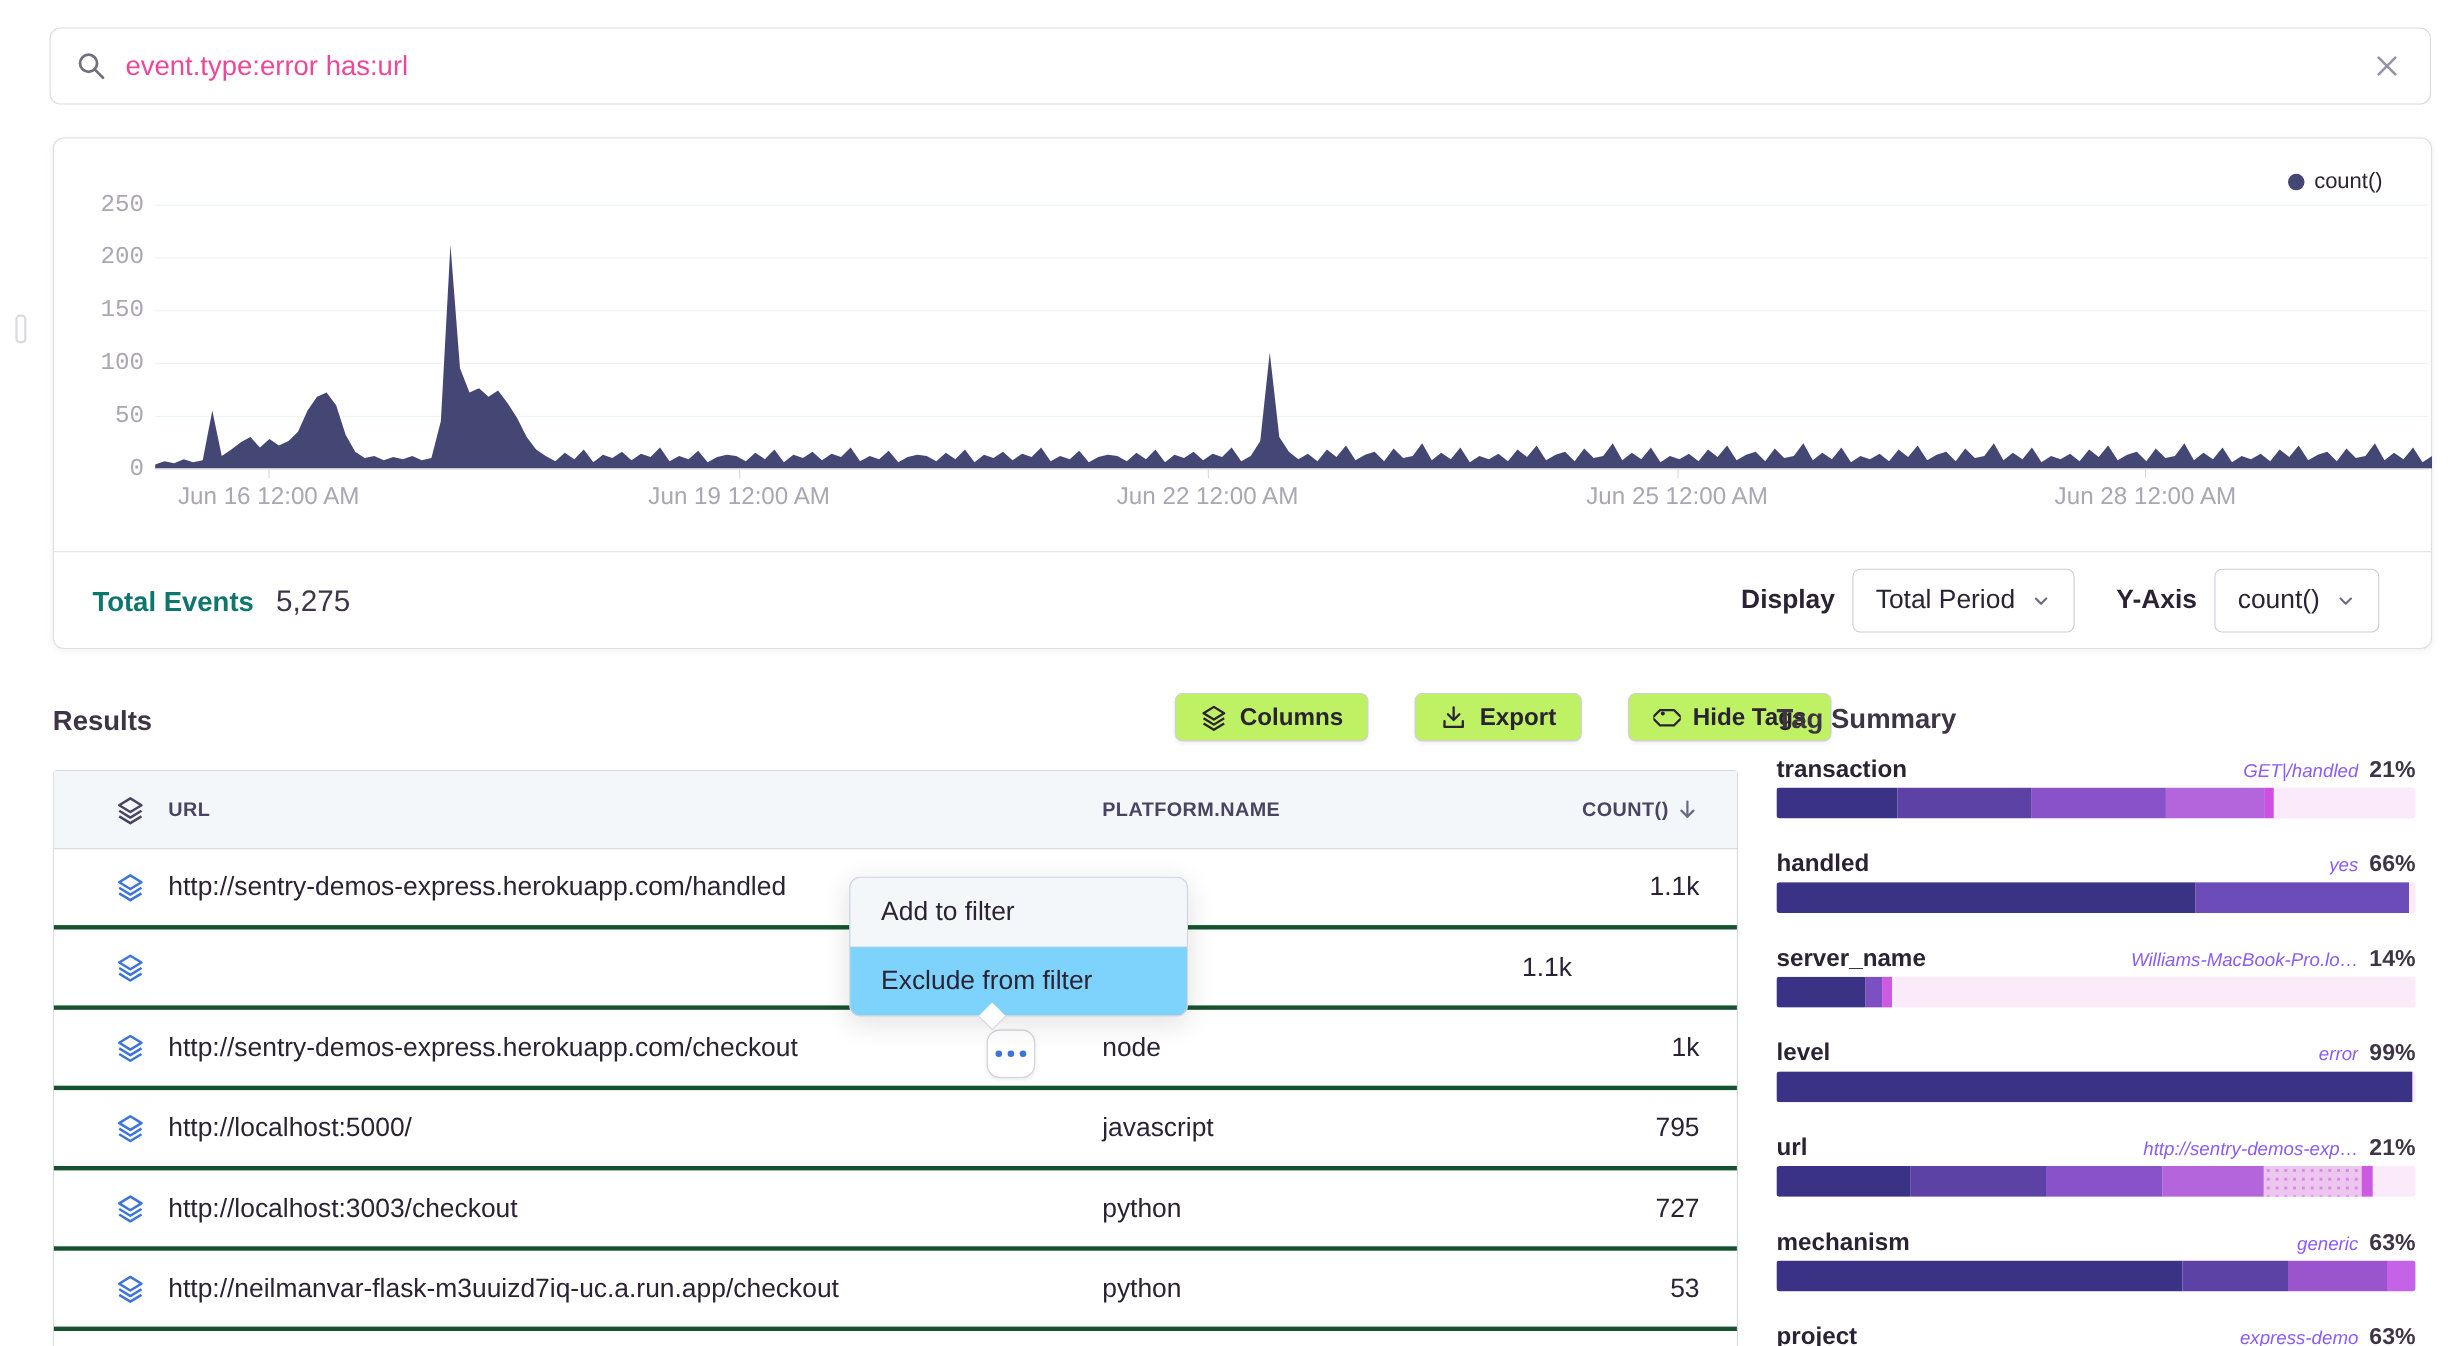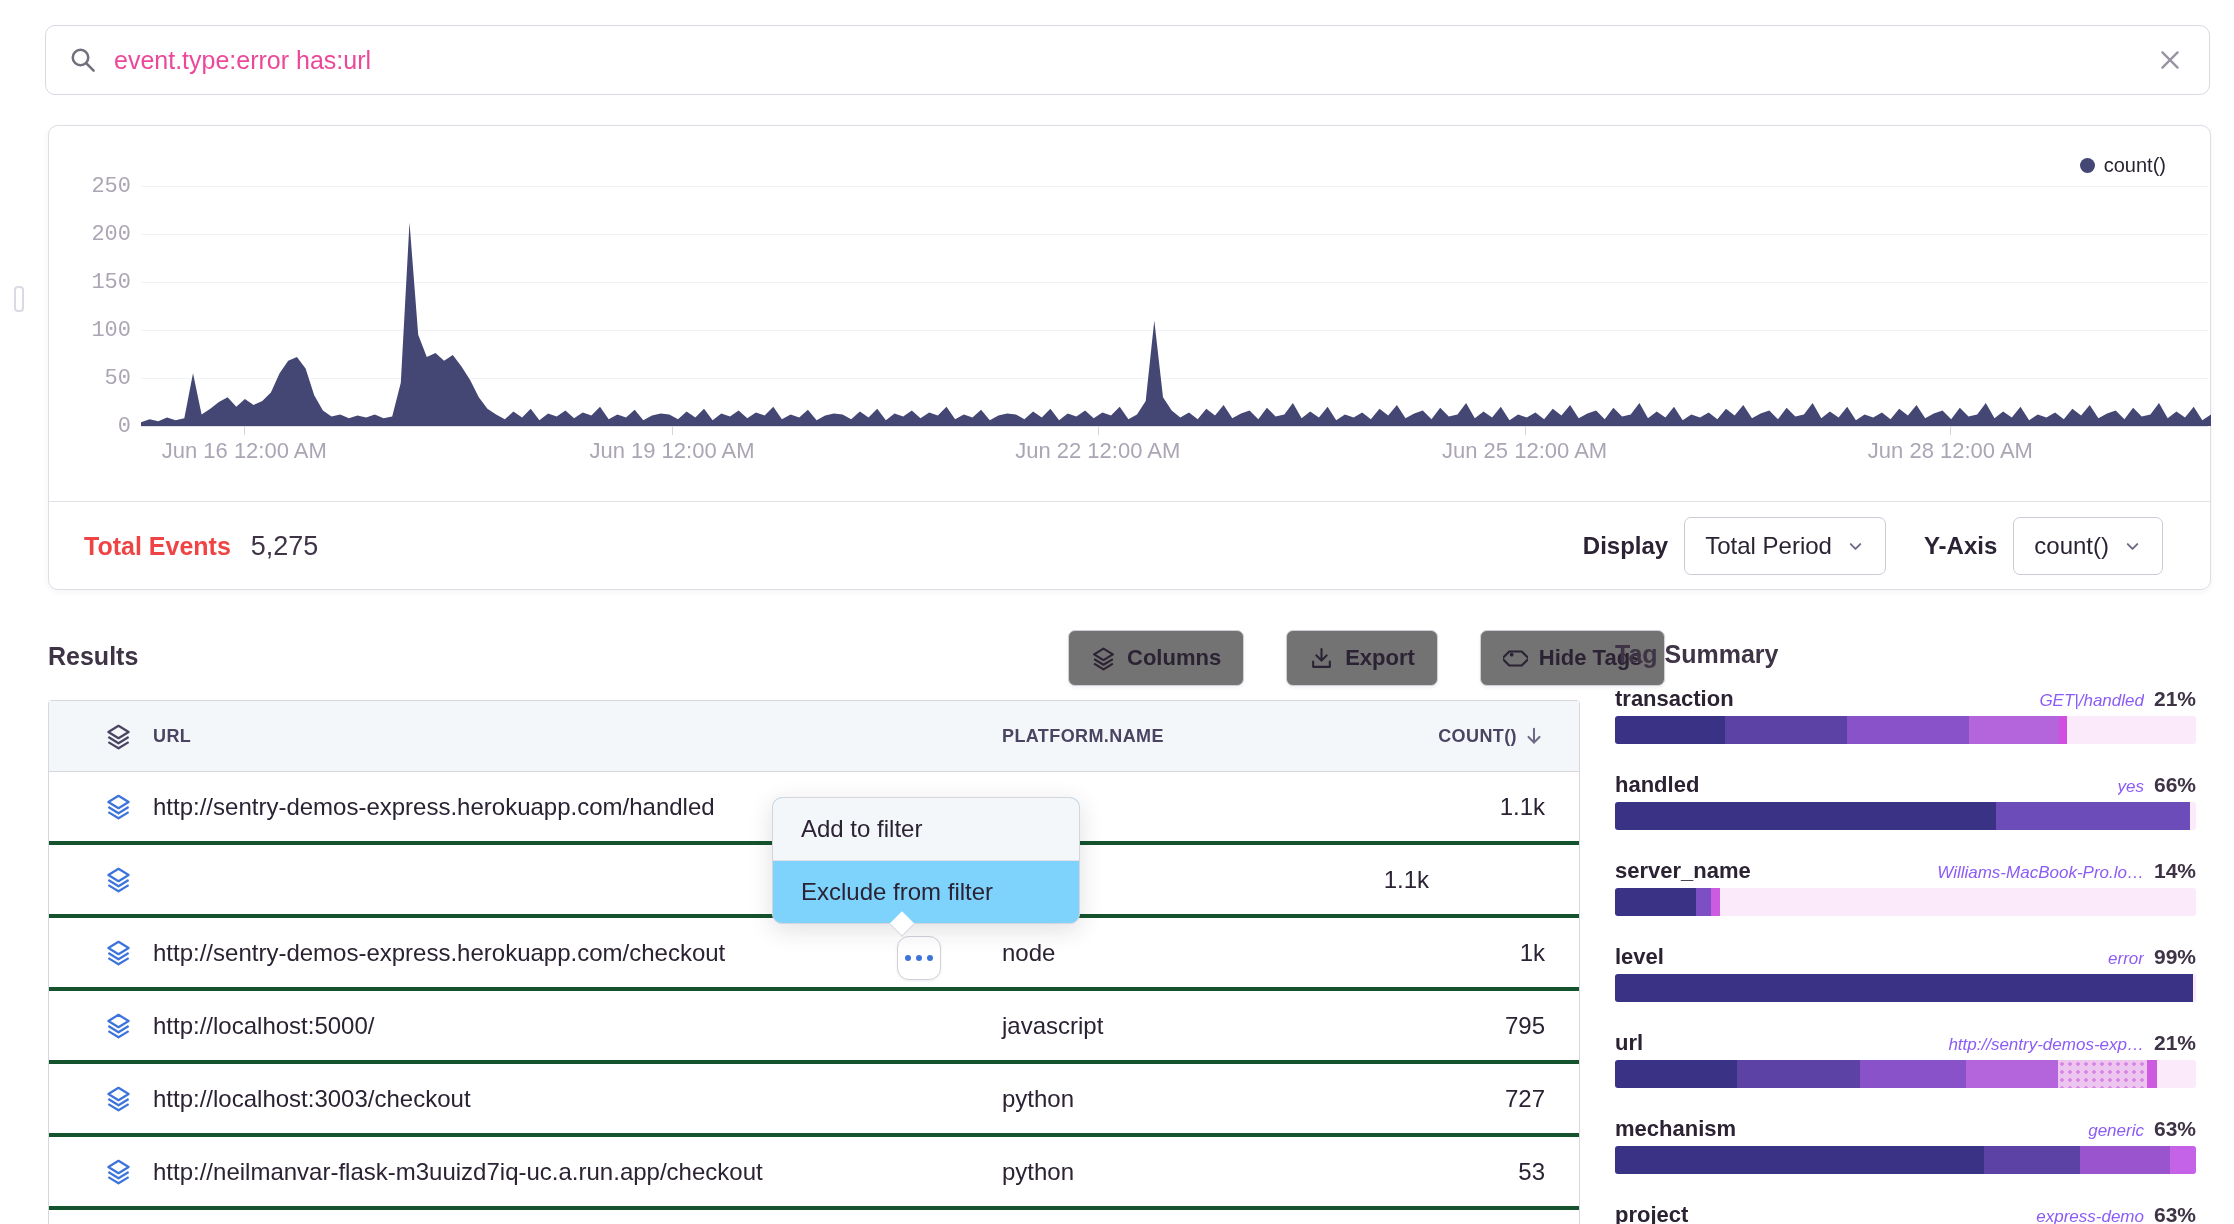--- a/index.html
+++ b/index.html
@@ -26,32 +26,32 @@
   .ytick { position:absolute; width:62px; text-align:right; font-size:22px; color:#ABA5B4;
     transform:translateY(-50%); left:20px;font-family:Liberation Mono, monospace; }
   .xtickmark { position:absolute; top:300px; width:1px; height:9px; background:#D8D3DD; }
   .xtick { position:absolute; top:312px; width:220px; margin-left:-110px; text-align:center;
     font-size:22px; color:#ABA5B4; }
   .area-svg { position:absolute; left:92px; top:35px; }
   .chart-footer { position:absolute; left:0; right:0; top:375px; height:89px;
     border-top:1px solid #E4E0E8; display:flex; align-items:center;
     justify-content:space-between; padding:0 47px 0 35px; }
   .cf-left { display:flex; align-items:baseline; gap:20px; }
-  .cf-left .lbl { font-size:25px; font-weight:700; color:#ef4444; }
+  .cf-left .lbl { font-size:25px; font-weight:700; color:#0f766e; }
   .cf-left .val { font-size:27px; color:#3E3446; }
   .cf-right { display:flex; align-items:center; }
   .ctl-lbl { font-size:24px; font-weight:700; color:#2B2233; margin-right:16px; }
   .dropdown { height:58px; background:#fff; border:1px solid #CFC9D6; border-radius:7px;
     display:flex; align-items:center; gap:14px; padding:0 20px; font-size:24px; color:#2B2233; cursor:pointer; }
   .dropdown + .ctl-lbl { margin-left:38px; }
 
   
   .results-title { position:absolute; left:48px; top:642px; font-size:25px; font-weight:700; color:#3E3446; }
   .toolbar { position:absolute; top:630px; left:1068px; display:flex; gap:42px; }
-  .tool-btn { height:56px; background:#737373; border:1px solid #D2CDD8; border-radius:7px;
+  .tool-btn { height:44px; background:#bef264; border:1px solid #D2CDD8; border-radius:7px;
     display:flex; align-items:center; gap:11px; padding:0 22px; font-size:22px; font-weight:700;
     color:#2B2233; box-shadow:0 2px 3px rgba(43,34,51,0.06); cursor:pointer; white-space:nowrap; }
 
   
   .table { position:absolute; left:48px; top:700px; width:1532px;
     border:1px solid #DAD6DF; border-bottom:none; border-radius:4px 4px 0 0; background:#fff; }
   .trow { display:grid; grid-template-columns:70px 849px 427px 1fr; align-items:center;
     padding-left:34px; padding-right:34px; }
   .thead { height:71px; background:#F3F7FA; border-bottom:1px solid #DAD6DF;
     font-size:18px; font-weight:700; color:#4A4462; letter-spacing:0.4px; }

